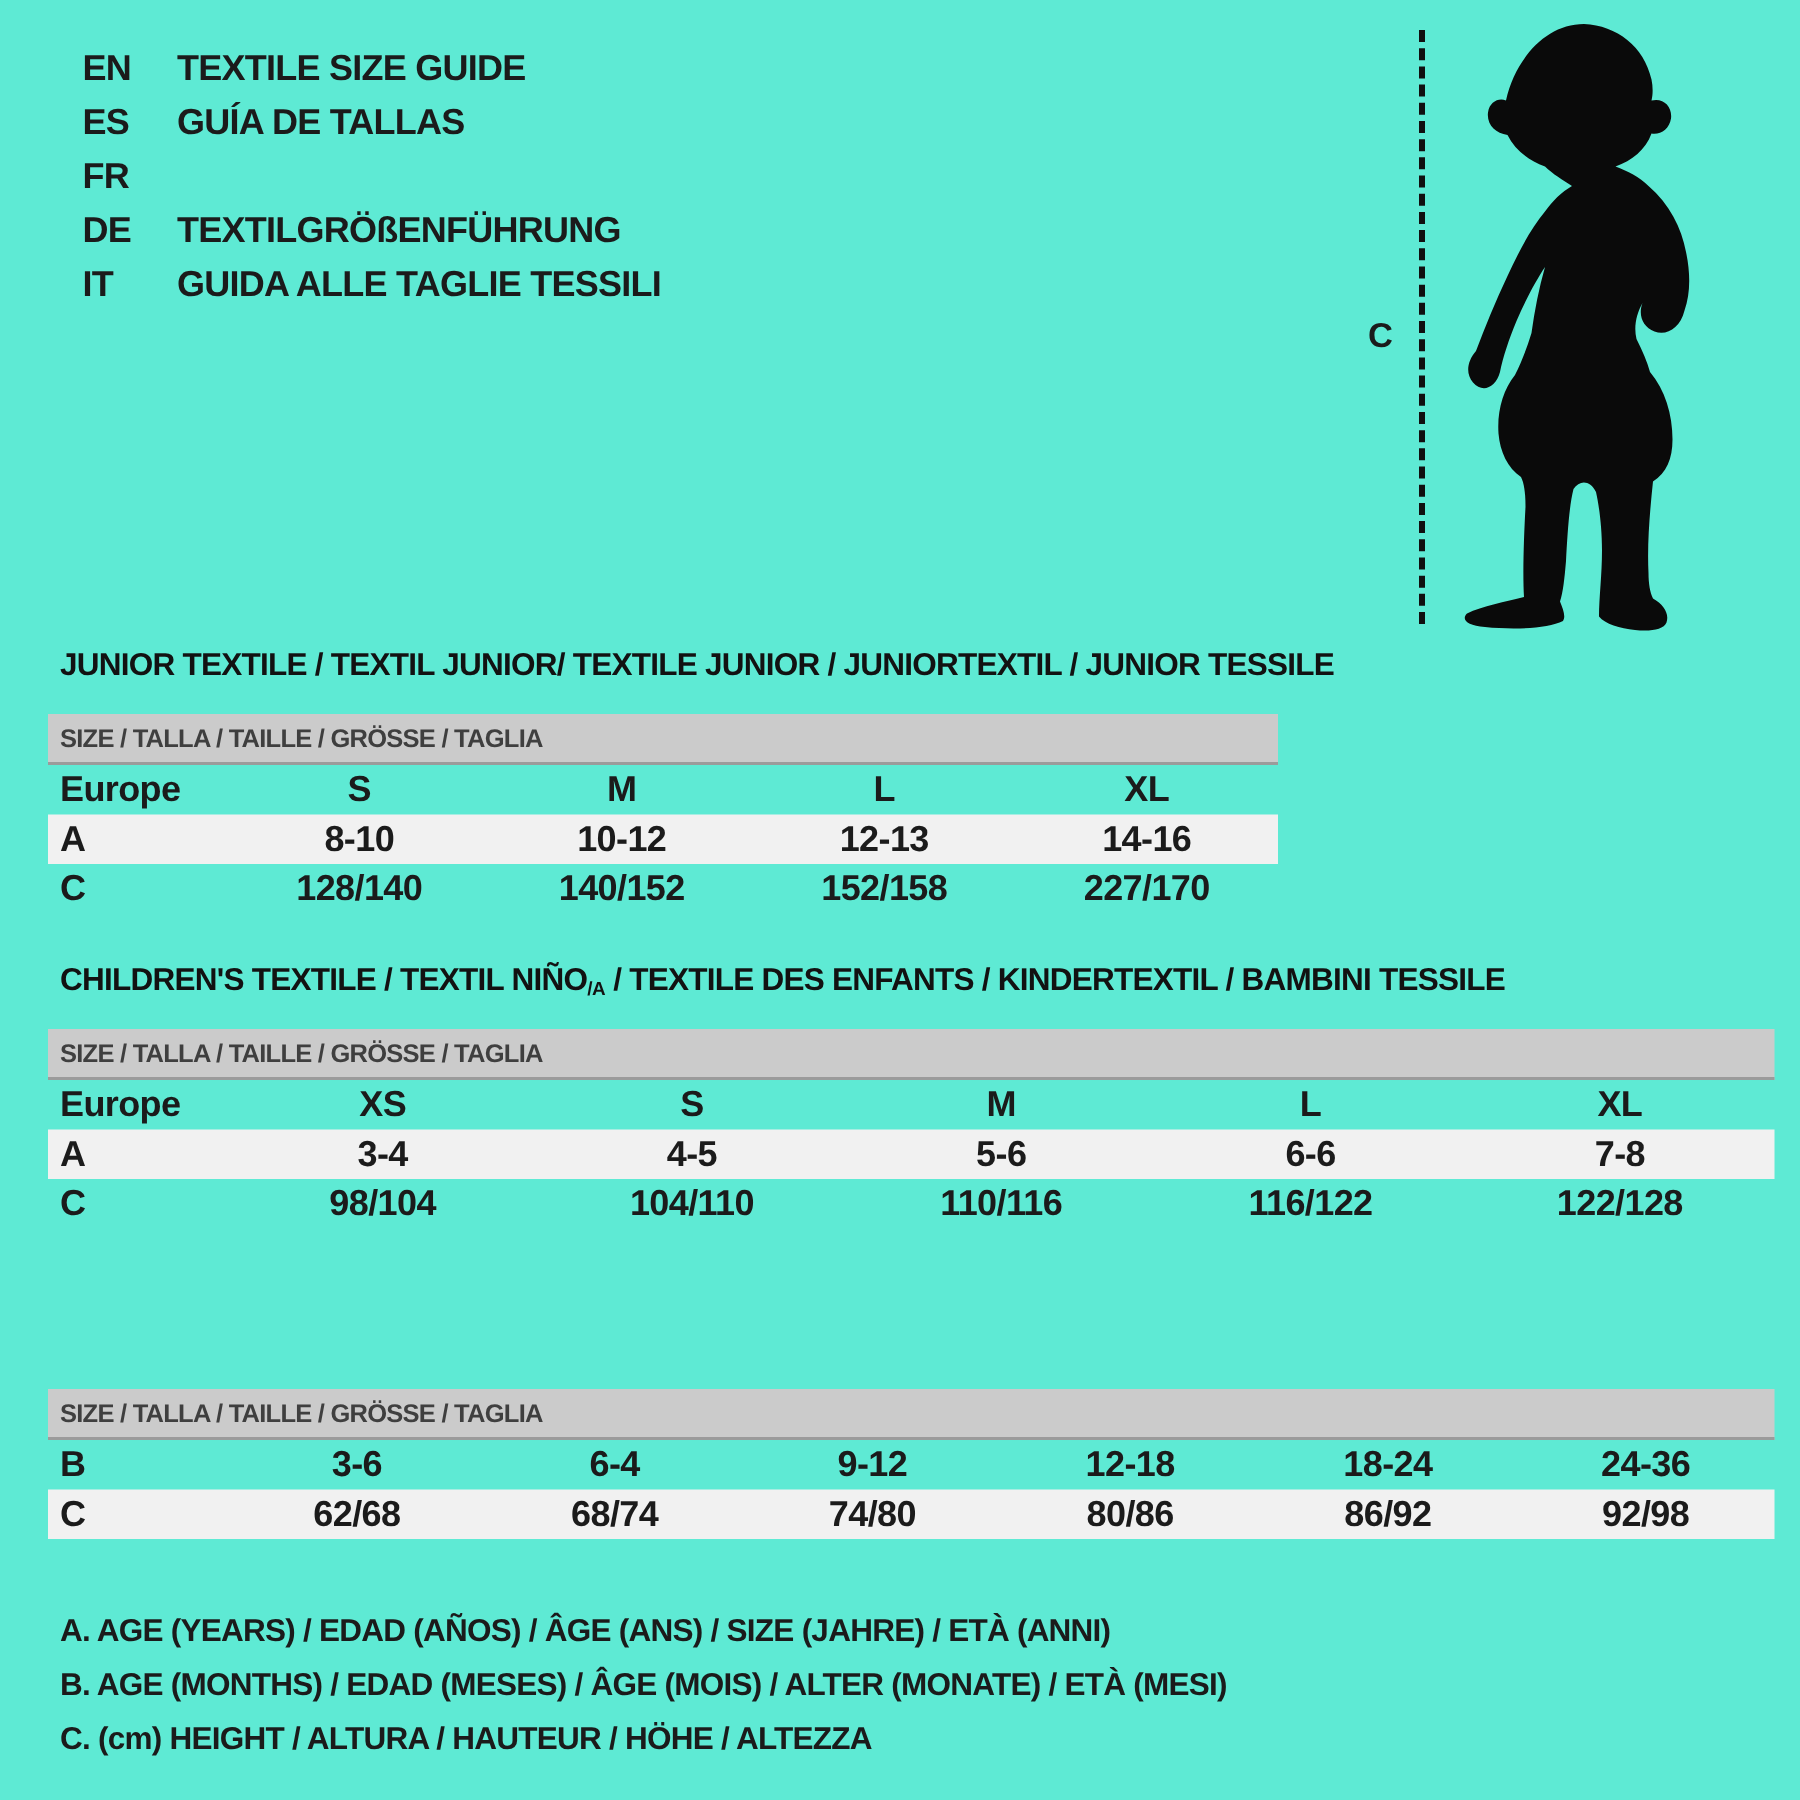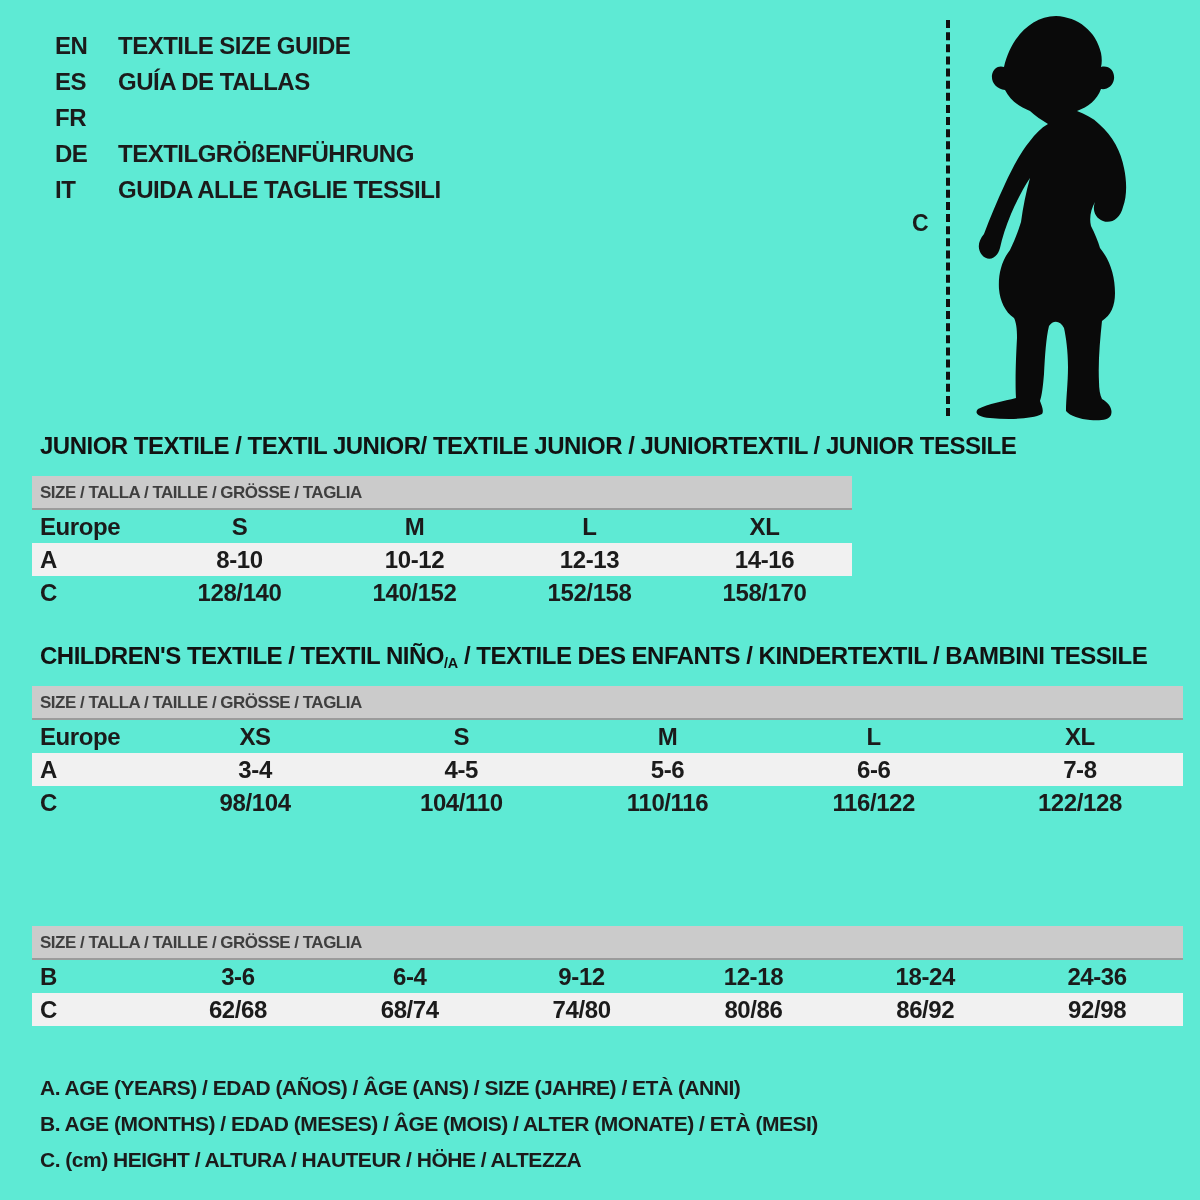--- a/index.html
+++ b/index.html
@@ -11,21 +11,21 @@
   
   .lang-block{position:absolute;left:55px;top:28px;}
   .lang-row{display:flex;height:36px;line-height:36px;font-size:24px;letter-spacing:-0.5px;}
   .lang-code{width:63px;flex:0 0 63px;}
   
   .figure-block{position:absolute;left:900px;top:10px;width:280px;height:415px;}
   .measure-line{position:absolute;left:46px;top:10px;height:396px;width:0;border-left:4px dashed #101010;}
   .c-label{position:absolute;left:12px;top:200px;font-size:23px;}
   .baby-svg{position:absolute;left:64px;top:2px;}
   
-  .section-title{position:absolute;left:40px;font-size:24px;letter-spacing:-0.5px;white-space:nowrap;color:#121212;}
+  .section-title{position:absolute;left:40px;font-size:21px;letter-spacing:-0.5px;white-space:nowrap;color:#121212;}
   .sub{font-size:0.6em;vertical-align:-0.28em;letter-spacing:-0.3px;}
   
   .size-table{position:absolute;left:32px;}
   .w-junior{width:820px;}
   .w-full{width:1151px;}
   .tbar{
     height:34px;line-height:34px;background:#cbcbcb;border-bottom:2px solid #9b9b9b;
     color:#3f3f3f;padding-left:8px;font-size:17px;letter-spacing:-0.5px;box-sizing:border-box;
   }
   .trow{display:grid;height:33px;line-height:33px;font-size:24px;letter-spacing:-0.4px;}
@@ -136,21 +136,21 @@
           <span class="tcell">8-10</span>
           <span class="tcell">10-12</span>
           <span class="tcell">12-13</span>
           <span class="tcell">14-16</span>
         </div>
         <div class="trow" style="grid-template-columns: 120px repeat(4, 1fr);">
           <span class="tlabel">C</span>
           <span class="tcell">128/140</span>
           <span class="tcell">140/152</span>
           <span class="tcell">152/158</span>
-          <span class="tcell">158/170</span>
+          <span class="tcell">227/170</span>
         </div>
       </div>
   </div>
 
   <div class="section-title" style="top:642px">
     <span>CHILDREN'S TEXTILE / TEXTIL NIÑO</span><span class="sub">/A</span><span> / TEXTILE DES ENFANTS / KINDERTEXTIL / BAMBINI TESSILE</span>
   </div>
   <div class="size-table w-full" style="top:686px">
     <div class="tbar">SIZE / TALLA / TAILLE / GRÖSSE / TAGLIA</div>
     <div>

